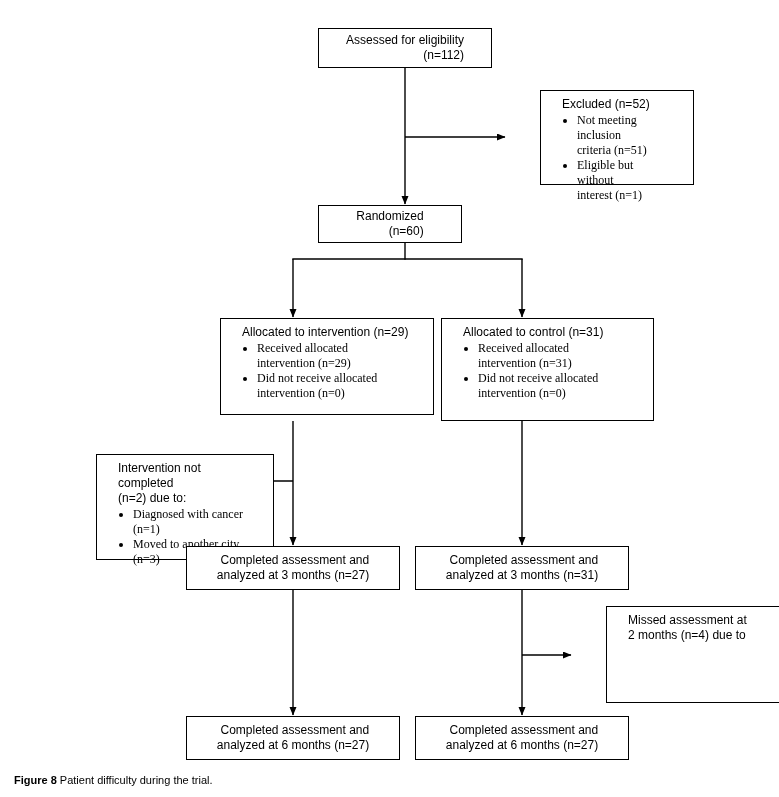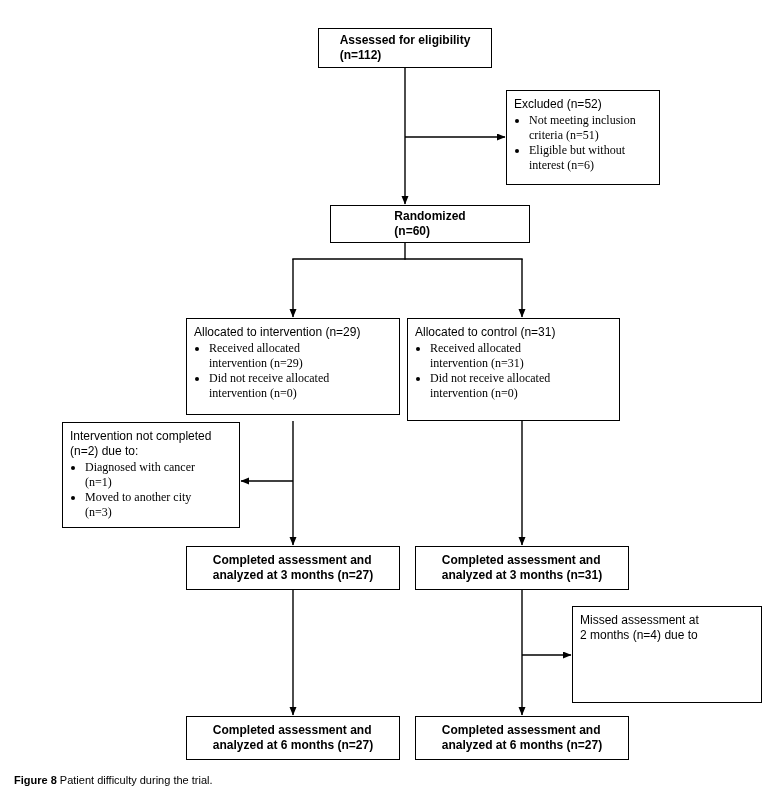--- a/index.html
+++ b/index.html
@@ -22,24 +22,23 @@
     box-sizing: border-box;
     border: 1.4px solid #000;
     background: #fff;
     font-size: 12px;
     line-height: 15px;
   }
   .box.center {
     display: flex;
     align-items: center;
     justify-content: center;
-    text-align: left;
-    font-weight: bold;
+    text-align: right;
   }
-  .box.list { padding: 6px 7px; }
+  .box.list { padding: 6px 21px; margin-left: 34px; }
   .pre { white-space: pre-line; }
   .bullets {
     margin: 1px 0 0 0;
     padding: 0 0 0 15px;
     list-style: disc outside;
   }
   .bullets li { white-space: pre-line; font-family: Liberation Serif, serif; }
   .caption {
     position: absolute;
     left: 14px;
@@ -79,25 +78,25 @@
     <div class="pre">Assessed for eligibility
 (n=112)</div>
   </div>
 
   <div class="box list" style="left:506px;top:90px;width:154px;height:95px">
     <div class="pre">Excluded (n=52)</div>
     <ul class="bullets">
       <li>Not meeting inclusion
 criteria (n=51)</li>
       <li>Eligible but without
-interest (n=6)</li>
+interest (n=1)</li>
     </ul>
   </div>
 
-  <div class="box center" style="left:330px;top:205px;width:200px;height:38px">
+  <div class="box center" style="left:318px;top:205px;width:144px;height:38px">
     <div class="pre">Randomized
 (n=60)</div>
   </div>
 
   <div class="box list" style="left:186px;top:318px;width:214px;height:97px">
     <div class="pre">Allocated to intervention (n=29)</div>
     <ul class="bullets">
       <li>Received allocated
 intervention (n=29)</li>
       <li>Did not receive allocated
@@ -108,21 +107,21 @@
   <div class="box list" style="left:407px;top:318px;width:213px;height:103px">
     <div class="pre">Allocated to control (n=31)</div>
     <ul class="bullets">
       <li>Received allocated
 intervention (n=31)</li>
       <li>Did not receive allocated
 intervention (n=0)</li>
     </ul>
   </div>
 
-  <div class="box list" style="left:62px;top:422px;width:178px;height:106px">
+  <div class="box list" style="left:62px;top:454px;width:178px;height:106px">
     <div class="pre">Intervention not completed
 (n=2) due to:</div>
     <ul class="bullets">
       <li>Diagnosed with cancer
 (n=1)</li>
       <li>Moved to another city
 (n=3)</li>
     </ul>
   </div>
 

